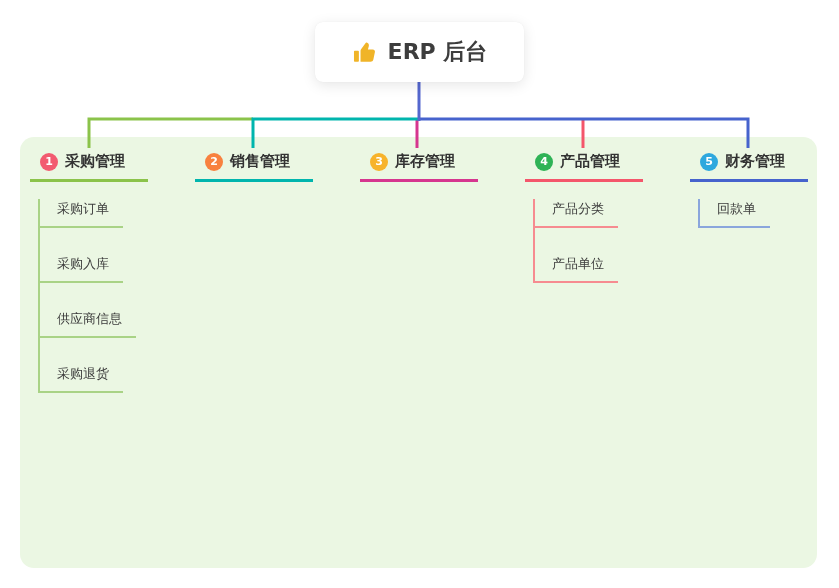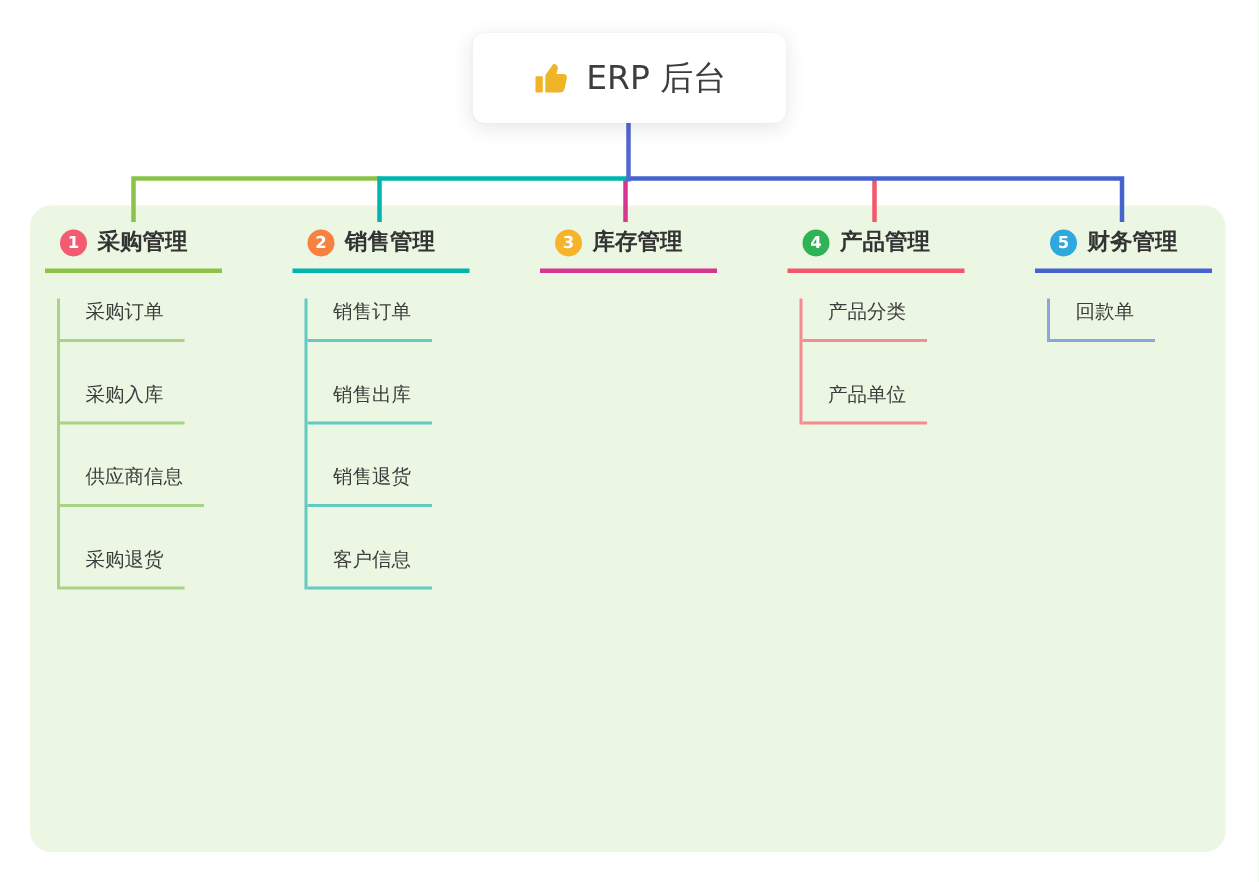--- a/index.html
+++ b/index.html
@@ -7,21 +7,21 @@
     width:839px;height:588px;position:relative;overflow:hidden;
     background:#ffffff;
     font-family:"DejaVu Sans","Liberation Sans",sans-serif;
   }
   
   .root-node{
     position:absolute;left:315px;top:22px;width:209px;height:60px;
     background:#ffffff;border-radius:8px;
     box-shadow:0 3px 14px rgba(0,0,0,.10), 0 0 1px rgba(0,0,0,.08);
     display:flex;align-items:center;justify-content:center;gap:11px;
-    font-size:22px;font-weight:400;color:#3d3d3d;
+    font-size:22px;font-weight:700;color:#3d3d3d;
     z-index:3;
   }
   .root-node .icon{display:inline-flex;align-items:center;}
   
   .connectors{position:absolute;left:0;top:0;z-index:2;pointer-events:none;}
   .connectors path{fill:none;stroke-width:3;}
   
   .panel{
     position:absolute;left:20px;top:137px;width:797px;height:431px;
     border-radius:14px;z-index:1;
@@ -85,26 +85,20 @@
         <div class="branch-item">供应商信息</div>
         <div class="branch-item">采购退货</div>
       </div>
   </div>
 
   <div class="branch" style="left: 175px; --c: #00b5ad; --cl: #63c9c2; --badge: #f8813f;">
     <div class="branch-title">
       <span class="badge">2</span>
       <span class="branch-label">销售管理</span>
     </div>
-    <div class="branch-items">
-        <div class="branch-item">销售订单</div>
-        <div class="branch-item">销售出库</div>
-        <div class="branch-item">销售退货</div>
-        <div class="branch-item">客户信息</div>
-      </div>
   </div>
 
   <div class="branch" style="left: 340px; --c: #d6368f; --cl: #ee83b6; --badge: #f7b32b;">
     <div class="branch-title">
       <span class="badge">3</span>
       <span class="branch-label">库存管理</span>
     </div>
   </div>
 
   <div class="branch" style="left: 505px; --c: #f4566b; --cl: #f68b90; --badge: #2fb356;">

